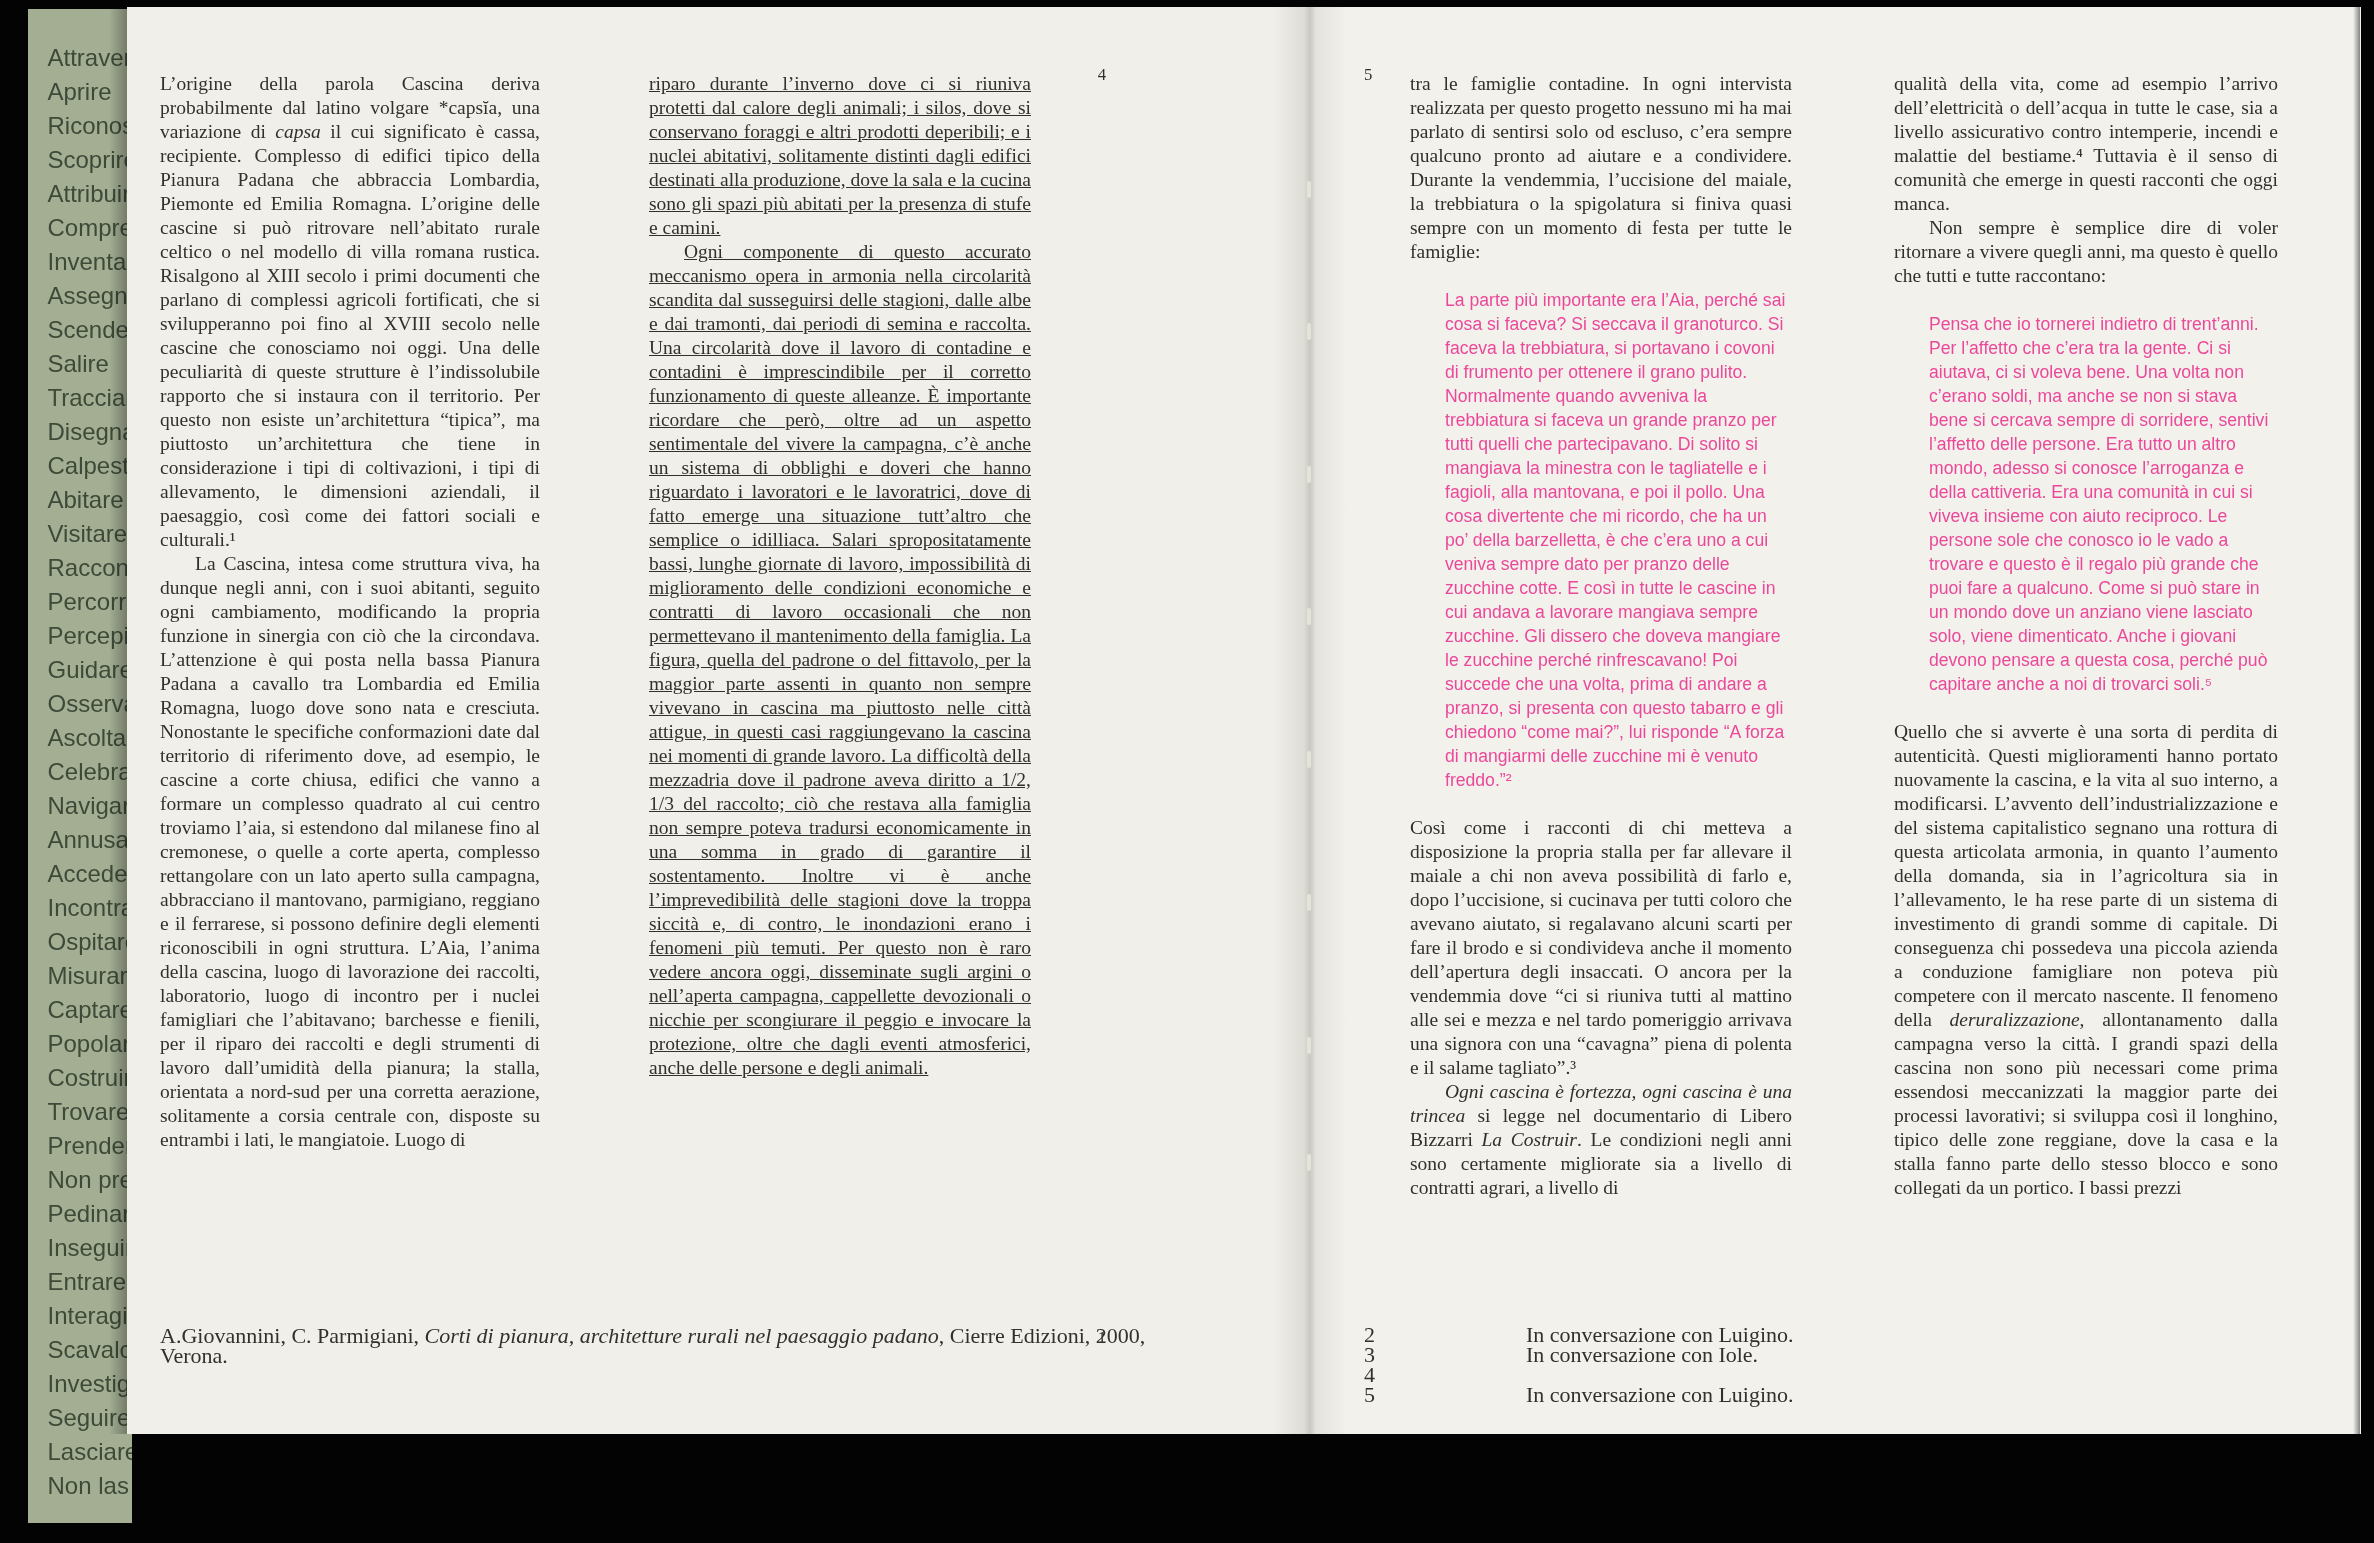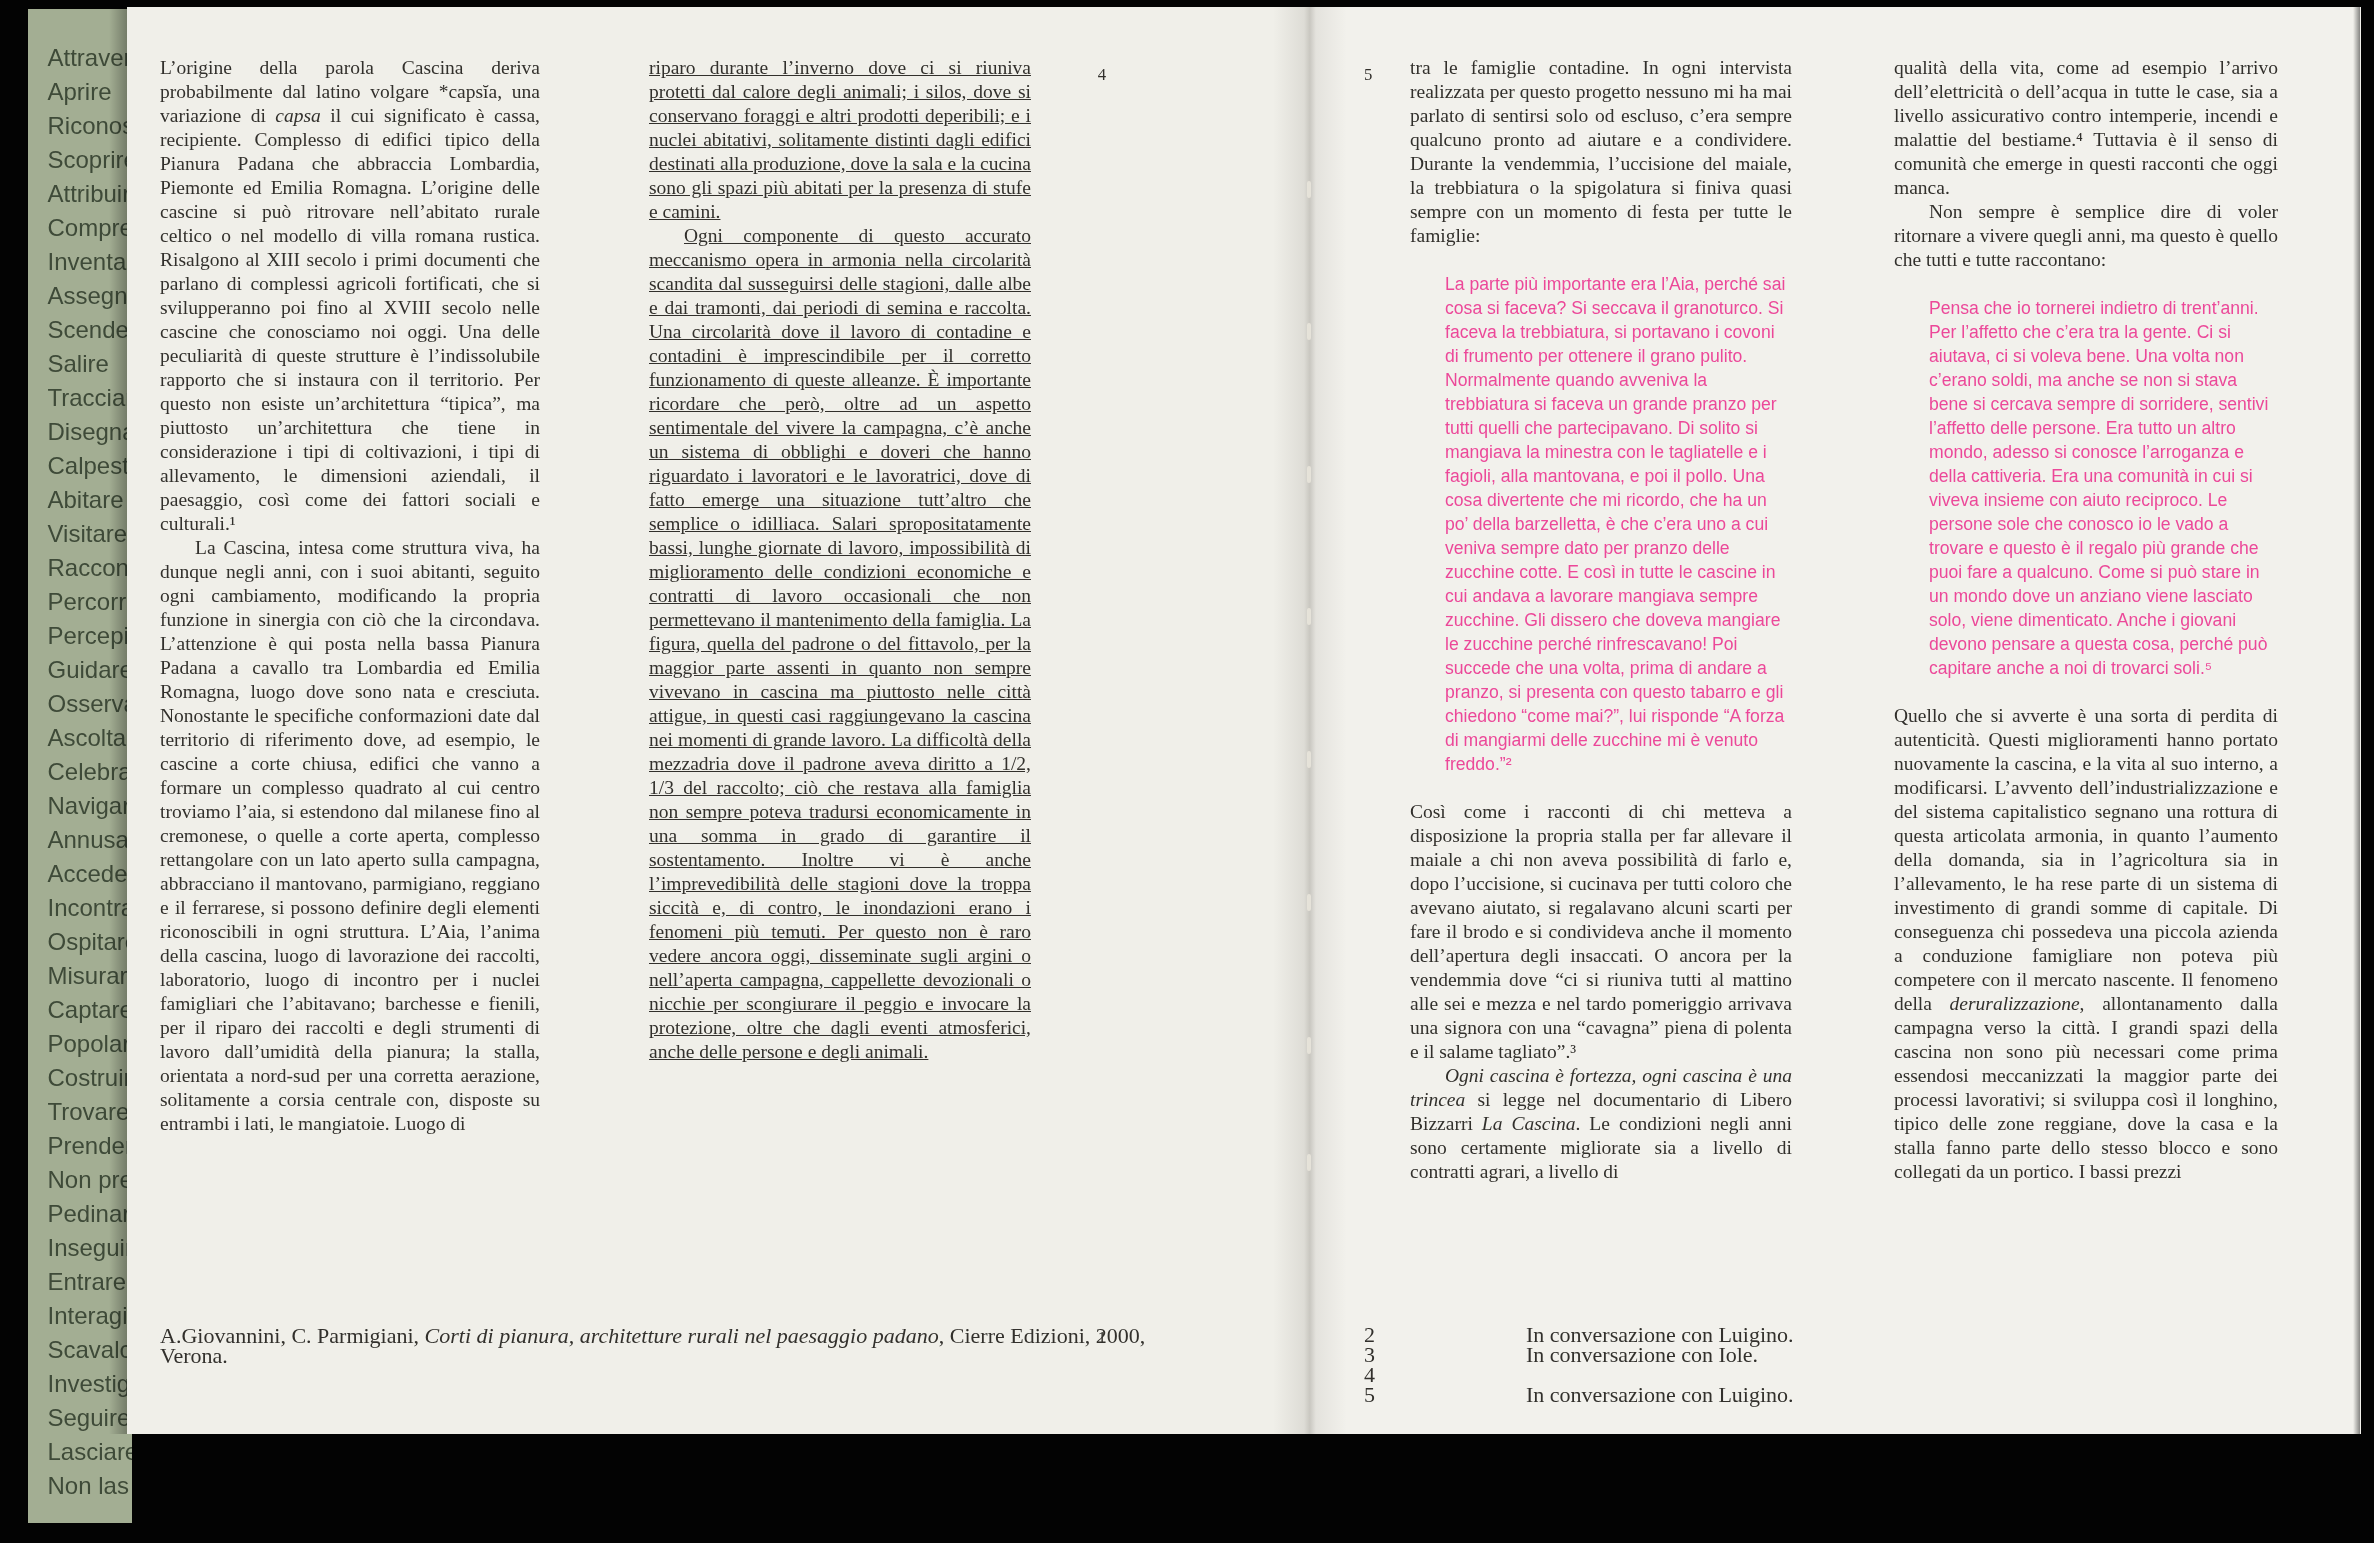--- a/index.html
+++ b/index.html
@@ -13,21 +13,21 @@
   .page-shadow{left:109px;top:7.4px;width:18.6px;height:1427px;
        background:linear-gradient(to left, rgba(0,0,0,.30), rgba(0,0,0,0));z-index:2;}
   .page-left{left:127px;top:7.4px;width:1183px;height:1427px;background:#f0efe9;z-index:3;}
   .page-right{left:1310px;top:7.4px;width:1051px;height:1427px;background:#f2f1ec;z-index:3;}
   .gutter{left:1273px;top:7.4px;width:74px;height:1427px;z-index:4;
        background:linear-gradient(to right, rgba(0,0,0,0) 0%, rgba(60,55,45,.10) 42%, rgba(60,55,45,.22) 50%, rgba(60,55,45,.08) 58%, rgba(0,0,0,0) 100%);}
   .stitch{left:1307px;width:3.7px;height:16.7px;background:#e7e4da;border-radius:1.9px;z-index:5;opacity:.92;}
   .right-edge{left:2353px;top:7.4px;width:7.4px;height:1427px;z-index:5;
        background:linear-gradient(to right, rgba(0,0,0,0), rgba(0,0,0,.45));}
   
-  .col{z-index:6;font-size:19.5px;line-height:24px;text-align:justify;overflow:hidden;height:1261px;top:56px;}
+  .col{z-index:6;font-size:19.5px;line-height:24px;text-align:justify;overflow:hidden;height:1261px;top:72px;}
   .col p{margin:0;}
   .col p.indent{text-indent:35px;}
   .quote{font-family:"Liberation Sans","DejaVu Sans",sans-serif;font-size:17.6px;line-height:24px;
        color:#ec4899;text-align:left;margin:24px 0 24px 35px !important;width:347px;}
   .c-l1{left:160px;width:380px;}
   .c-l2{left:649px;width:382px;text-decoration:underline;}
   .c-r1{left:1410px;width:382px;}
   .c-r2{left:1894px;width:384px;}
   i{font-style:italic;}
   
@@ -117,21 +117,21 @@
 </div>
 
 <div class="abs marginal mn-right" style="top:65px">4</div>
 <div class="abs marginal mn-right" style="top:1328px">1</div>
 <div class="abs fn fn-left"><span>A.Giovannini, C. Parmigiani, </span><i>Corti di pianura, architetture rurali nel paesaggio padano</i><span>, Cierre Edizioni, 2000, Verona.</span></div>
 
 <div class="abs col c-r1">
   <p><span>tra le famiglie contadine. In ogni intervista realizzata per questo progetto nessuno mi ha mai parlato di sentirsi solo od escluso, c’era sempre qualcuno pronto ad aiutare e a condividere. Durante la vendemmia, l’uccisione del maiale, la trebbiatura o la spigolatura si finiva quasi sempre con un momento di festa per tutte le famiglie:</span></p>
   <p class="quote"><span>La parte più importante era l’Aia, perché sai cosa si faceva? Si seccava il granoturco. Si faceva la trebbiatura, si portavano i covoni di frumento per ottenere il grano pulito. Normalmente quando avveniva la trebbiatura si faceva un grande pranzo per tutti quelli che partecipavano. Di solito si mangiava la minestra con le tagliatelle e i fagioli, alla mantovana, e poi il pollo. Una cosa divertente che mi ricordo, che ha un po’ della barzelletta, è che c’era uno a cui veniva sempre dato per pranzo delle zucchine cotte. E così in tutte le cascine in cui andava a lavorare mangiava sempre zucchine. Gli dissero che doveva mangiare le zucchine perché rinfrescavano! Poi succede che una volta, prima di andare a pranzo, si presenta con questo tabarro e gli chiedono “come mai?”, lui risponde “A forza di mangiarmi delle zucchine mi è venuto freddo.”²</span></p>
   <p><span>Così come i racconti di chi metteva a disposizione la propria stalla per far allevare il maiale a chi non aveva possibilità di farlo e, dopo l’uccisione, si cucinava per tutti coloro che avevano aiutato, si regalavano alcuni scarti per fare il brodo e si condivideva anche il momento dell’apertura degli insaccati. O ancora per la vendemmia dove “ci si riuniva tutti al mattino alle sei e mezza e nel tardo pomeriggio arrivava una signora con una “cavagna” piena di polenta e il salame tagliato”.³</span></p>
-  <p class="indent"><i>Ogni cascina è fortezza, ogni cascina è una trincea</i><span> si legge nel documentario di Libero Bizzarri </span><i>La Cascina</i><span>. Le condizioni negli anni sono certamente migliorate sia a livello di contratti agrari, a livello di</span></p>
+  <p class="indent"><i>Ogni cascina è fortezza, ogni cascina è una trincea</i><span> si legge nel documentario di Libero Bizzarri </span><i>La Costruir</i><span>. Le condizioni negli anni sono certamente migliorate sia a livello di contratti agrari, a livello di</span></p>
 </div>
 
 <div class="abs col c-r2">
   <p><span>qualità della vita, come ad esempio l’arrivo dell’elettricità o dell’acqua in tutte le case, sia a livello assicurativo contro intemperie, incendi e malattie del bestiame.⁴ Tuttavia è il senso di comunità che emerge in questi racconti che oggi manca.</span></p>
   <p class="indent"><span>Non sempre è semplice dire di voler ritornare a vivere quegli anni, ma questo è quello che tutti e tutte raccontano:</span></p>
   <p class="quote"><span>Pensa che io tornerei indietro di trent’anni. Per l’affetto che c’era tra la gente. Ci si aiutava, ci si voleva bene. Una volta non c’erano soldi, ma anche se non si stava bene si cercava sempre di sorridere, sentivi l’affetto delle persone. Era tutto un altro mondo, adesso si conosce l’arroganza e della cattiveria. Era una comunità in cui si viveva insieme con aiuto reciproco. Le persone sole che conosco io le vado a trovare e questo è il regalo più grande che puoi fare a qualcuno. Come si può stare in un mondo dove un anziano viene lasciato solo, viene dimenticato. Anche i giovani devono pensare a questa cosa, perché può capitare anche a noi di trovarci soli.⁵</span></p>
   <p><span>Quello che si avverte è una sorta di perdita di autenticità. Questi miglioramenti hanno portato nuovamente la cascina, e la vita al suo interno, a modificarsi. L’avvento dell’industrializzazione e del sistema capitalistico segnano una rottura di questa articolata armonia, in quanto l’aumento della domanda, sia in l’agricoltura sia in l’allevamento, le ha rese parte di un sistema di investimento di grandi somme di capitale. Di conseguenza chi possedeva una piccola azienda a conduzione famigliare non poteva più competere con il mercato nascente. Il fenomeno della </span><i>deruralizzazione</i><span>, allontanamento dalla campagna verso la città. I grandi spazi della cascina non sono più necessari come prima essendosi meccanizzati la maggior parte dei processi lavorativi; si sviluppa così il longhino, tipico delle zone reggiane, dove la casa e la stalla fanno parte dello stesso blocco e sono collegati da un portico. I bassi prezzi</span></p>
 </div>
 
 <div class="abs marginal" style="left:1364px;top:65px;width:37px">5</div>

